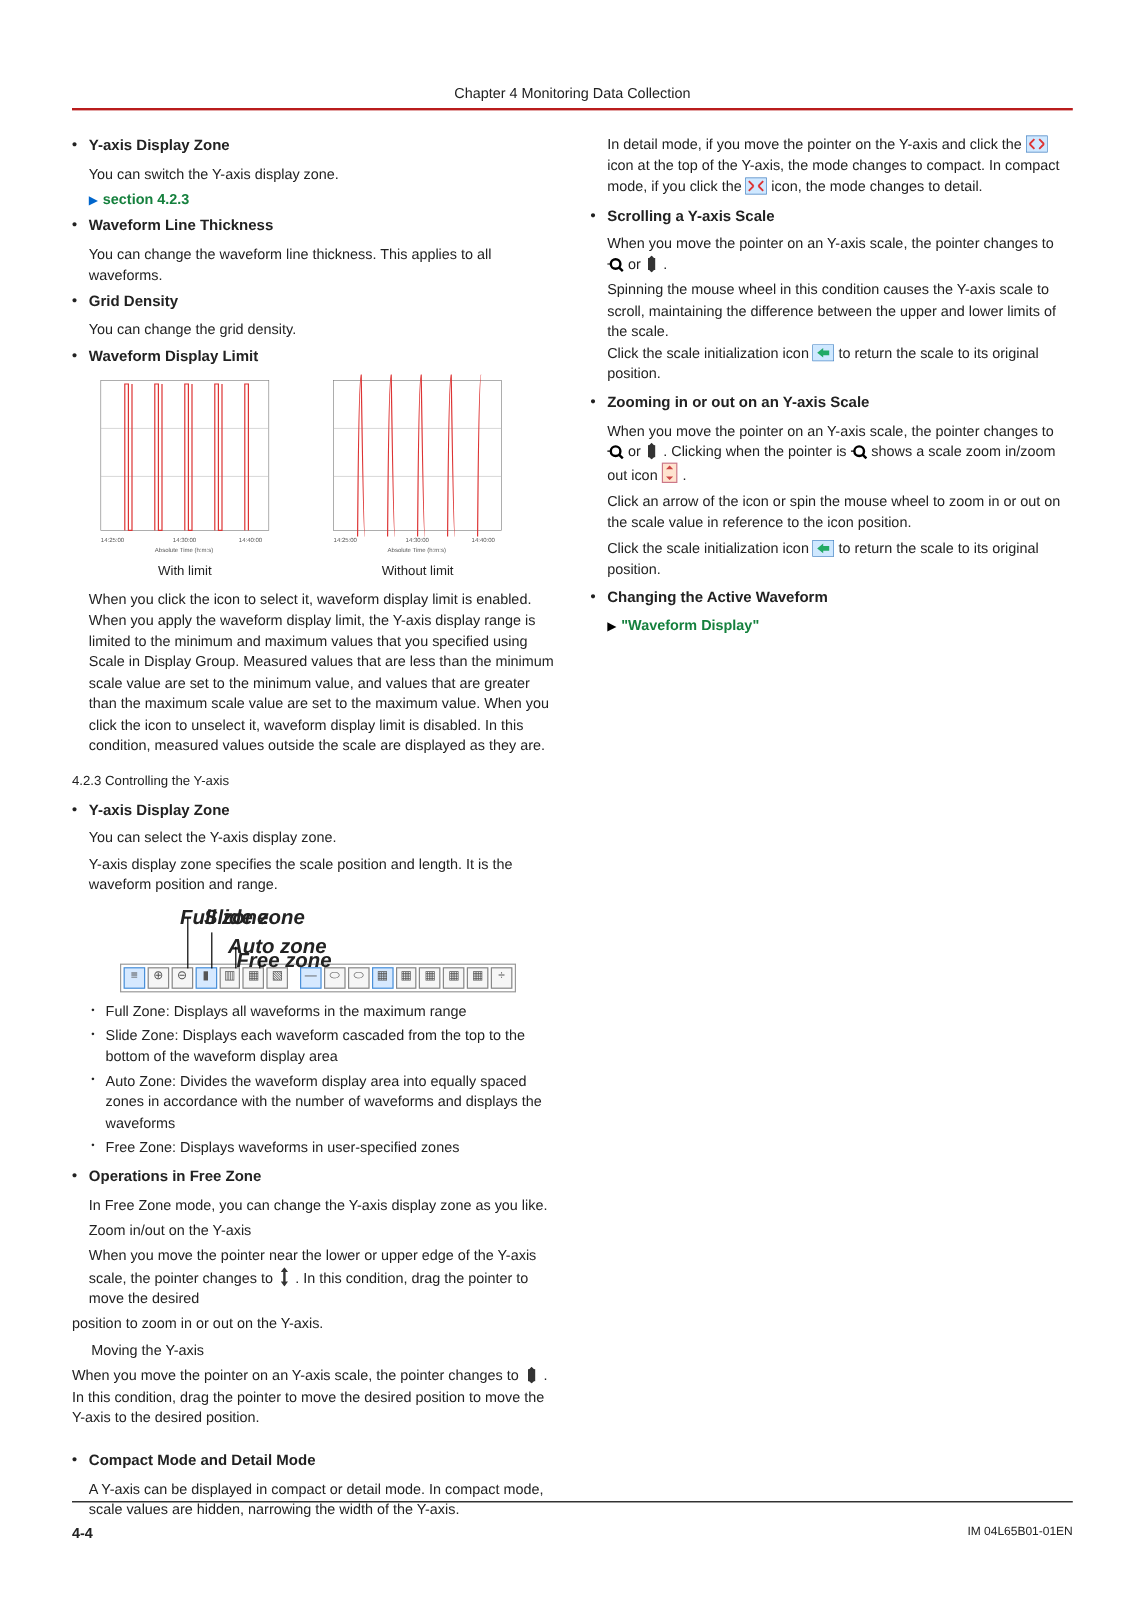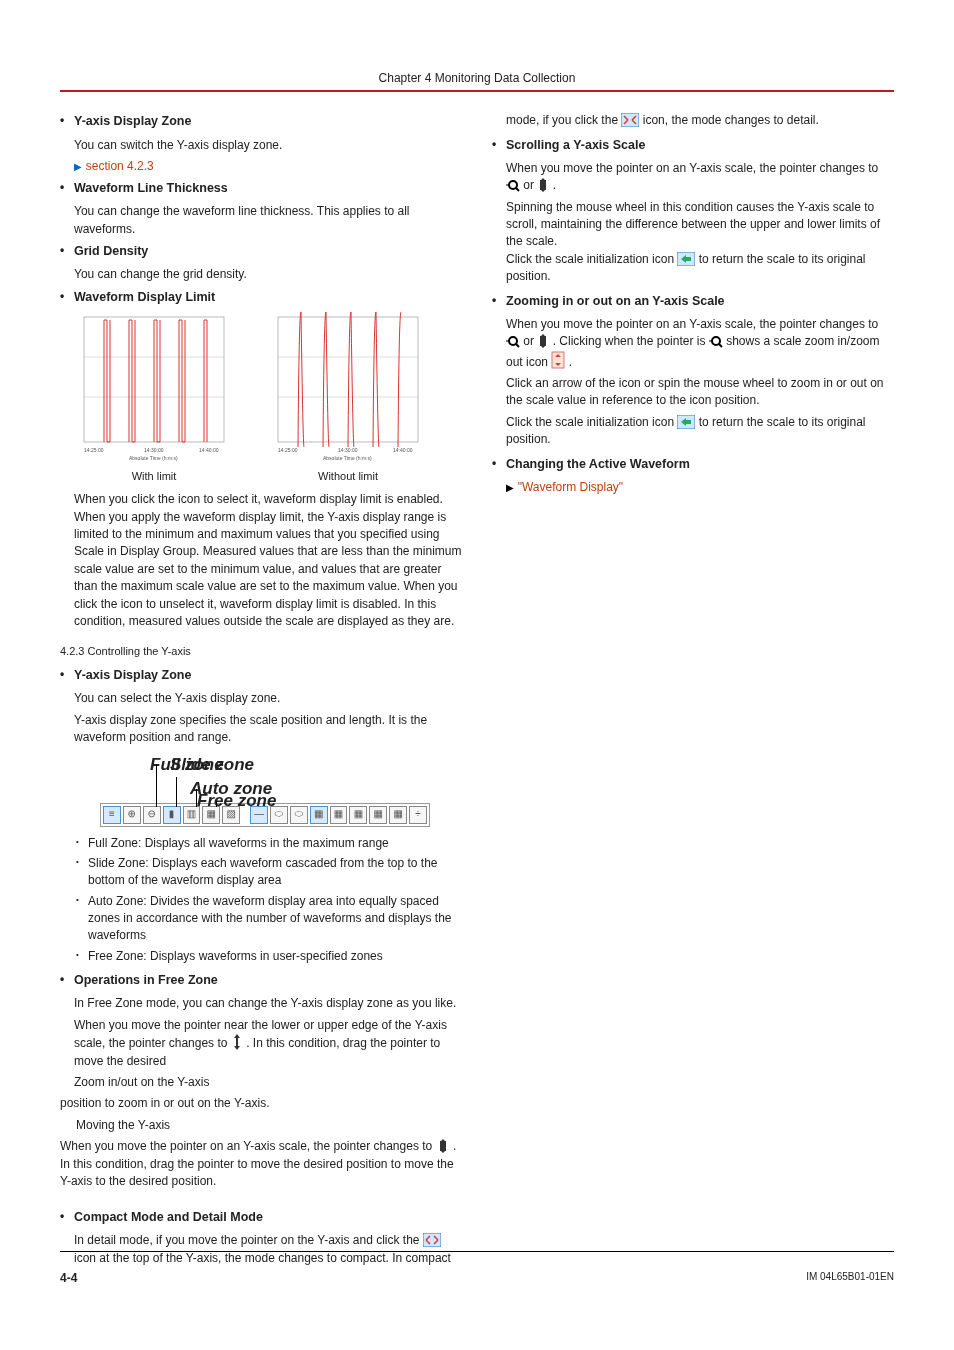--- a/index.html
+++ b/index.html
@@ -25,21 +25,21 @@
     column-count: 2;
     column-gap: 30px;
     column-fill: auto;
     height: 1160px;
   }
   ul.bulleted { list-style: none; padding-left: 0; }
   ul.bulleted > li { padding-left: 14px; position: relative; margin-bottom: 6px; }
   ul.bulleted > li::before { content: "•"; position: absolute; left: 0; top: 0; font-weight: bold; }
   .h-bullet { font-weight: bold; font-size: 12.5px; }
   .body { margin-left: 14px; margin-bottom: 4px; }
-  .link { color: #c2410c; font-weight: normal; }
+  .link { color: #15803d; font-weight: bold; }
   .tri { color: #0066cc; font-size: 10px; margin-right: 4px; }
   .tri-black { color: #000; font-size: 10px; margin-right: 4px; }
   .section-head { font-weight: normal; font-size: 11px; margin-top: 14px; margin-bottom: 6px; }
   ul.dotlist { list-style: none; padding-left: 0; margin-left: 14px; }
   ul.dotlist > li { padding-left: 14px; position: relative; margin-bottom: 3px; }
   ul.dotlist > li::before { content: "•"; position: absolute; left: 2px; top: 0; font-size: 8px; line-height: 1.8; }
   .footer { position: absolute; bottom: 15px; left: 60px; right: 60px; border-top: 1px solid #000; padding-top: 18px; display:flex; justify-content: space-between; font-size: 10px;}
   .footer .pg { font-weight: bold; font-size: 12px;}
   svg.chart { display: inline-block; }
   .chartpair { display:flex; gap:34px; margin-left:14px; margin-bottom:6px; break-inside: avoid; }
@@ -180,45 +180,46 @@
   <li>Auto Zone: Divides the waveform display area into equally spaced zones in accordance with the number of waveforms and displays the waveforms</li>
   <li>Free Zone: Displays waveforms in user-specified zones</li>
 </ul>
 
 <ul class="bulleted" style="margin-top:6px;">
   <li>
     <div class="h-bullet">Operations in Free Zone</div>
   </li>
 </ul>
 <div class="body">In Free Zone mode, you can change the Y-axis display zone as you like.</div>
+<div class="body">Zoom in/out on the Y-axis</div>
 <div class="body">
   <span>When you move the pointer near the lower or upper edge of the Y-axis scale, the pointer changes to </span>
   <svg class="inline-icon" width="12" height="16" viewBox="0 0 12 16">
         <path d="M6 0 L3 4 L5 4 L5 12 L3 12 L6 16 L9 12 L7 12 L7 4 L9 4 Z" fill="#333"></path>
       </svg>
   <span>. In this condition, drag the pointer to move the desired</span>
 </div>
-<div class="body">Zoom in/out on the Y-axis</div>
 
 <div class="body" style="margin-left:0;">position to zoom in or out on the Y-axis.</div>
 <div class="body" style="margin-left:16px;">Moving the Y-axis</div>
 <div class="body" style="margin-left:0;">
   <span>When you move the pointer on an Y-axis scale, the pointer changes to </span>
   <svg class="inline-icon" width="14" height="14" viewBox="0 0 14 14">
         <rect x="4" y="2" width="6" height="10" fill="#333"></rect>
         <path d="M7 0 L4 3 L10 3 Z M7 14 L4 11 L10 11 Z" fill="#333"></path>
       </svg>
   <span>. In this condition, drag the pointer to move the desired position to move the Y-axis to the desired position.</span>
 </div>
 
 <ul class="bulleted" style="margin-top:18px;">
   <li>
     <div class="h-bullet">Compact Mode and Detail Mode</div>
   </li>
 </ul>
+<div class="body">A Y-axis can be displayed in compact or detail mode. In compact mode, scale values are hidden, narrowing the width of the Y-axis.</div>
 <div class="body">
   <span>In detail mode, if you move the pointer on the Y-axis and click the </span>
   <svg class="inline-icon" width="18" height="14" viewBox="0 0 18 14">
         <rect x="0" y="0" width="18" height="14" fill="#cfe8ff" stroke="#3a7abd"></rect>
         <path d="M3 7 L7 3 M3 7 L7 11 M15 7 L11 3 M15 7 L11 11" stroke="#d33" stroke-width="1.5" fill="none"></path>
       </svg>
   <span> icon at the top of the Y-axis, the mode changes to compact. In compact mode, if you click the </span>
   <svg class="inline-icon" width="18" height="14" viewBox="0 0 18 14">
         <rect x="0" y="0" width="18" height="14" fill="#cfe8ff" stroke="#3a7abd"></rect>
         <path d="M7 7 L3 3 M7 7 L3 11 M11 7 L15 3 M11 7 L15 11" stroke="#d33" stroke-width="1.5" fill="none"></path>

